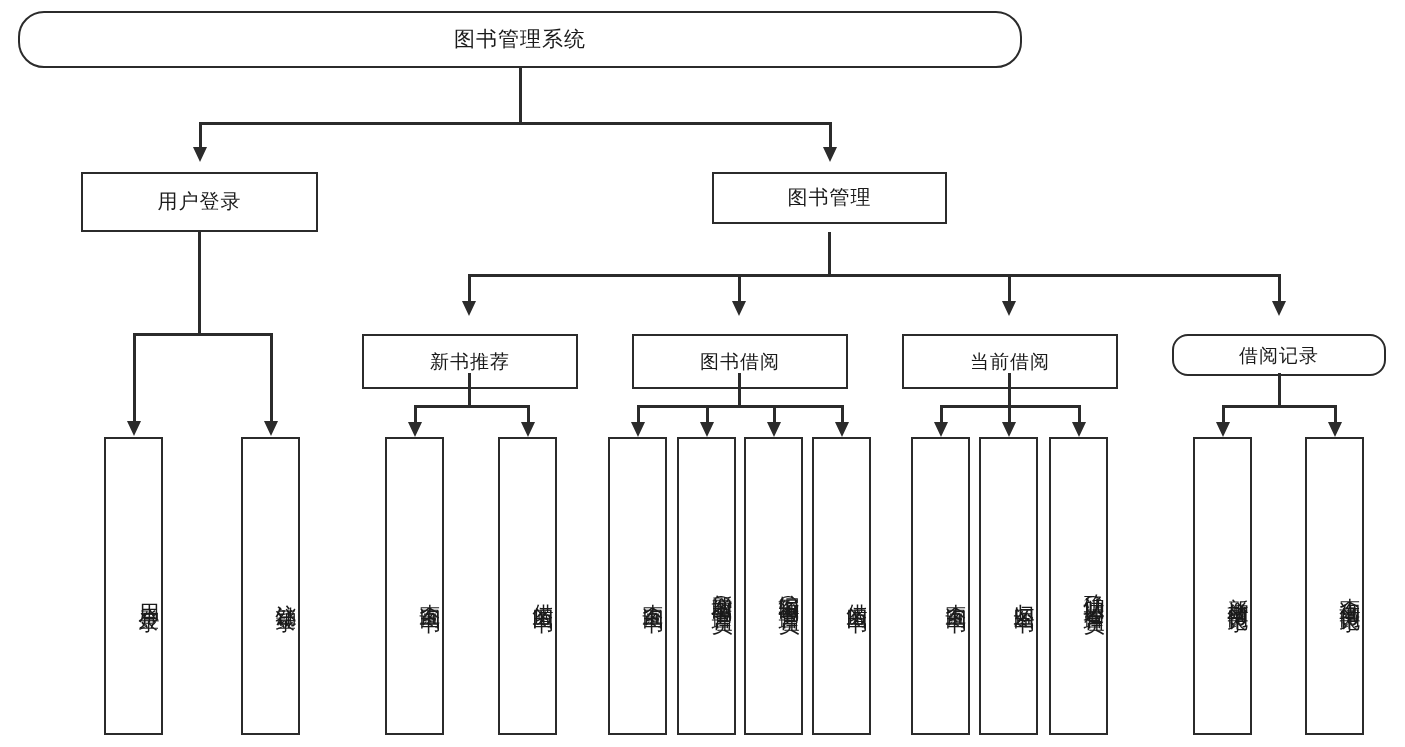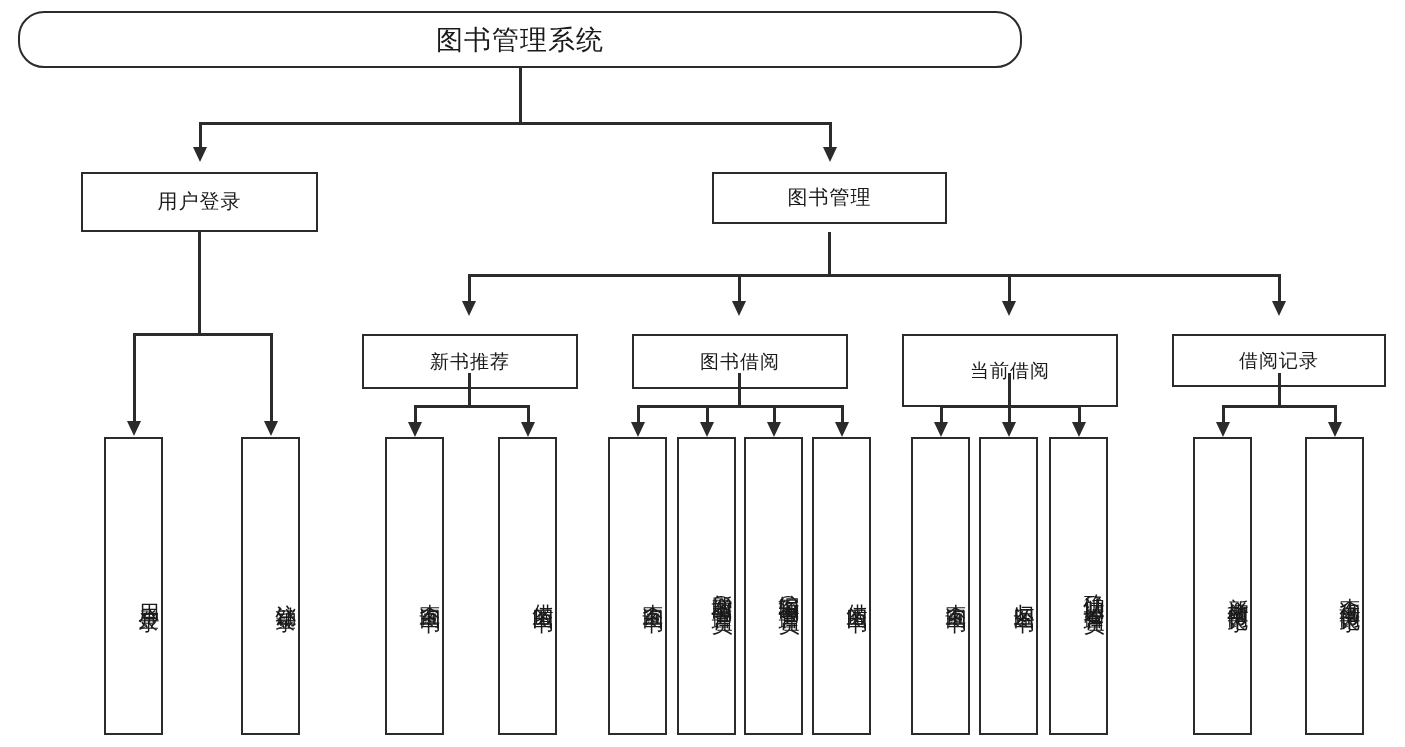--- a/index.html
+++ b/index.html
@@ -22,21 +22,21 @@
     background:#ffffff;
     border:2.5px solid #2b2b2b;
     display:flex;
     align-items:center;
     justify-content:center;
     color:#1a1a1a;
     line-height:1.18;
     text-align:center;
   }
   .node.root{
-    font-size:27px;
+    font-size:21px;
     letter-spacing:1px;
     border-radius:26px;
   }
   .node.lvl2{
     font-size:20px;
     letter-spacing:1px;
   }
   .node.lvl3{
     font-size:19px;
     letter-spacing:1px;
@@ -111,23 +111,23 @@
   <div class="ln vline" style="left:1278px;top:274px;height:27px;"></div>
   <div class="arrow" style="left:462px;top:301px;"></div>
   <div class="arrow" style="left:732px;top:301px;"></div>
   <div class="arrow" style="left:1002px;top:301px;"></div>
   <div class="arrow" style="left:1272px;top:301px;"></div>
 
   <div class="node lvl3" style="left:362px;top:318px;width:216px;height:55px;">新书推荐</div>
 
   <div class="node lvl3" style="left:632px;top:318px;width:216px;height:55px;">图书借阅</div>
 
-  <div class="node lvl3" style="left:902px;top:318px;width:216px;height:73px;">当前借阅</div>
+  <div class="node lvl3" style="left:902px;top:318px;width:216px;height:55px;">当前借阅</div>
 
-  <div class="node lvl3" style="left:1172px;top:318px;width:214px;height:53px;">借阅记录</div>
+  <div class="node lvl3" style="left:1172px;top:318px;width:214px;height:42px;border-radius:16px;">借阅记录</div>
 
   <div class="ln vline" style="left:468px;top:373px;height:34px;"></div>
   <div class="ln hline" style="left:414px;top:405px;width:116px;"></div>
   <div class="ln vline" style="left:414px;top:405px;height:17px;"></div>
   <div class="ln vline" style="left:527px;top:405px;height:17px;"></div>
   <div class="arrow" style="left:408px;top:422px;"></div>
   <div class="arrow" style="left:521px;top:422px;"></div>
 
   <div class="ln vline" style="left:738px;top:373px;height:34px;"></div>
   <div class="ln hline" style="left:637px;top:405px;width:207px;"></div>

